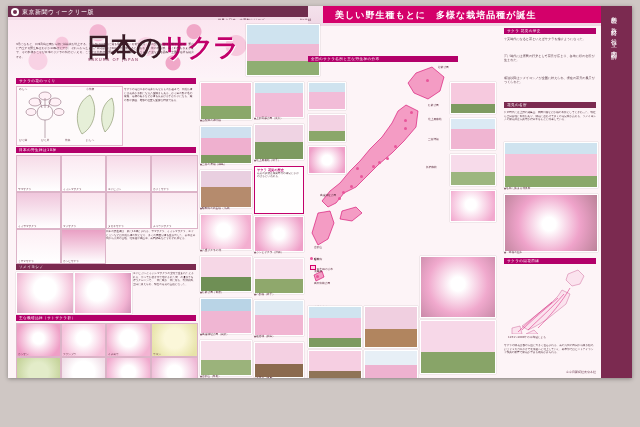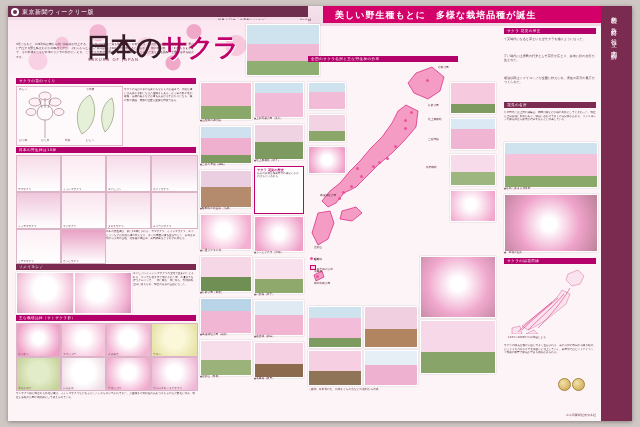--- a/index.html
+++ b/index.html
@@ -11,21 +11,21 @@
     width: 640px;
     height: 427px;
     overflow: hidden;
     font-family: "DejaVu Sans", "Liberation Sans", sans-serif;
   }
   .page {
     position: absolute;
     left: 8px;
     top: 6px;
     width: 624px;
-    height: 415px;
+    height: 372px;
     background: #fdf4f7;
     box-shadow: 0 1px 4px rgba(0,0,0,.35);
     overflow: hidden;
   }
   
   .abs { position: absolute; }
   .tiny { font-size: 2.6px; line-height: 1.35; color: #4a2b38; }
   .tiny2 { font-size: 3.1px; line-height: 1.35; color: #4a2b38; }
   .vert {
     writing-mode: vertical-rl;

